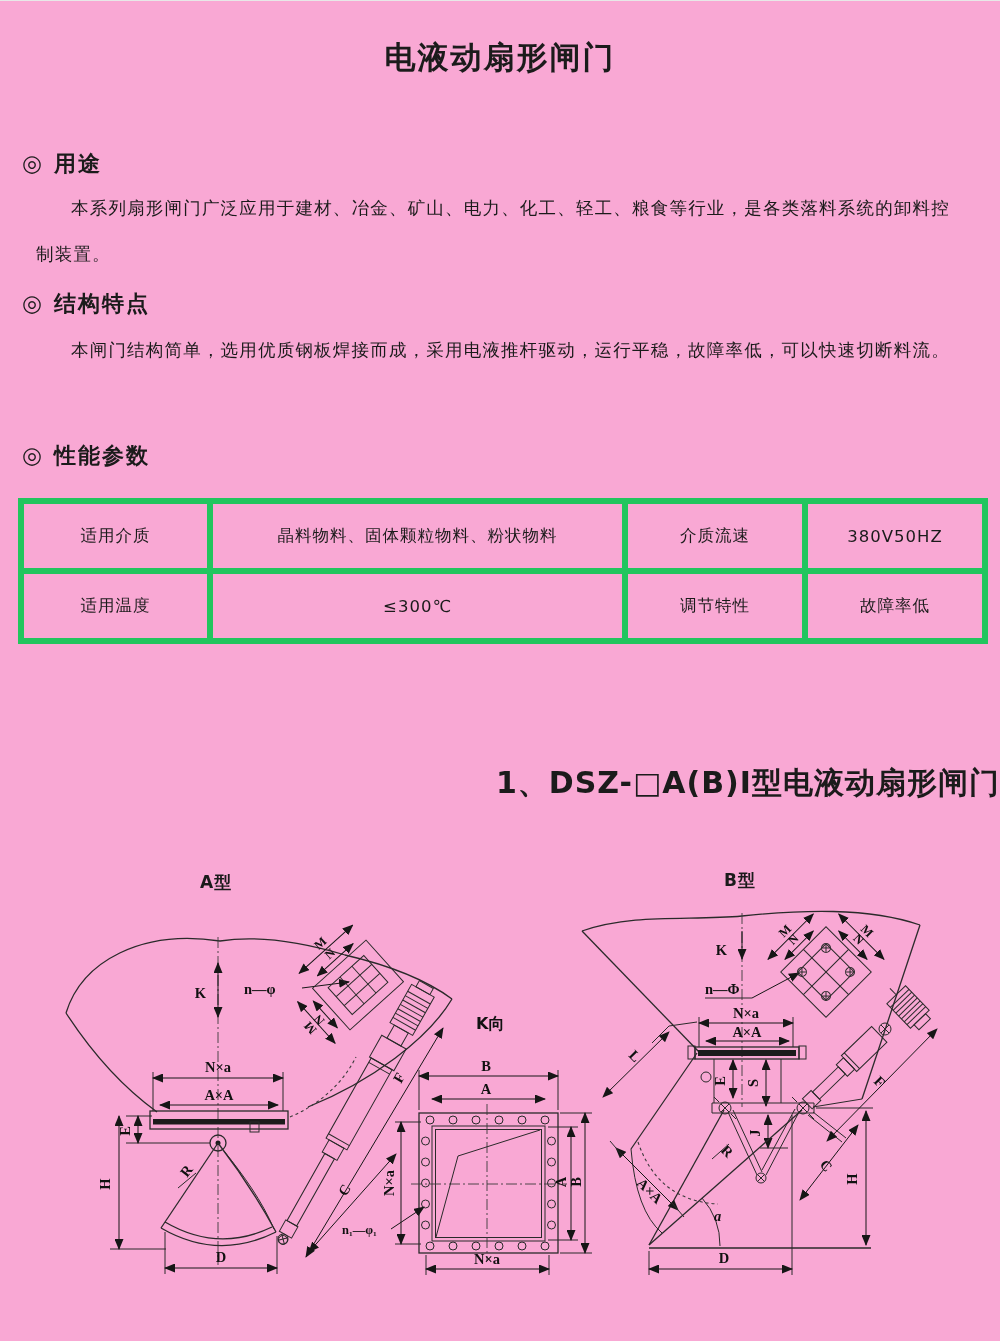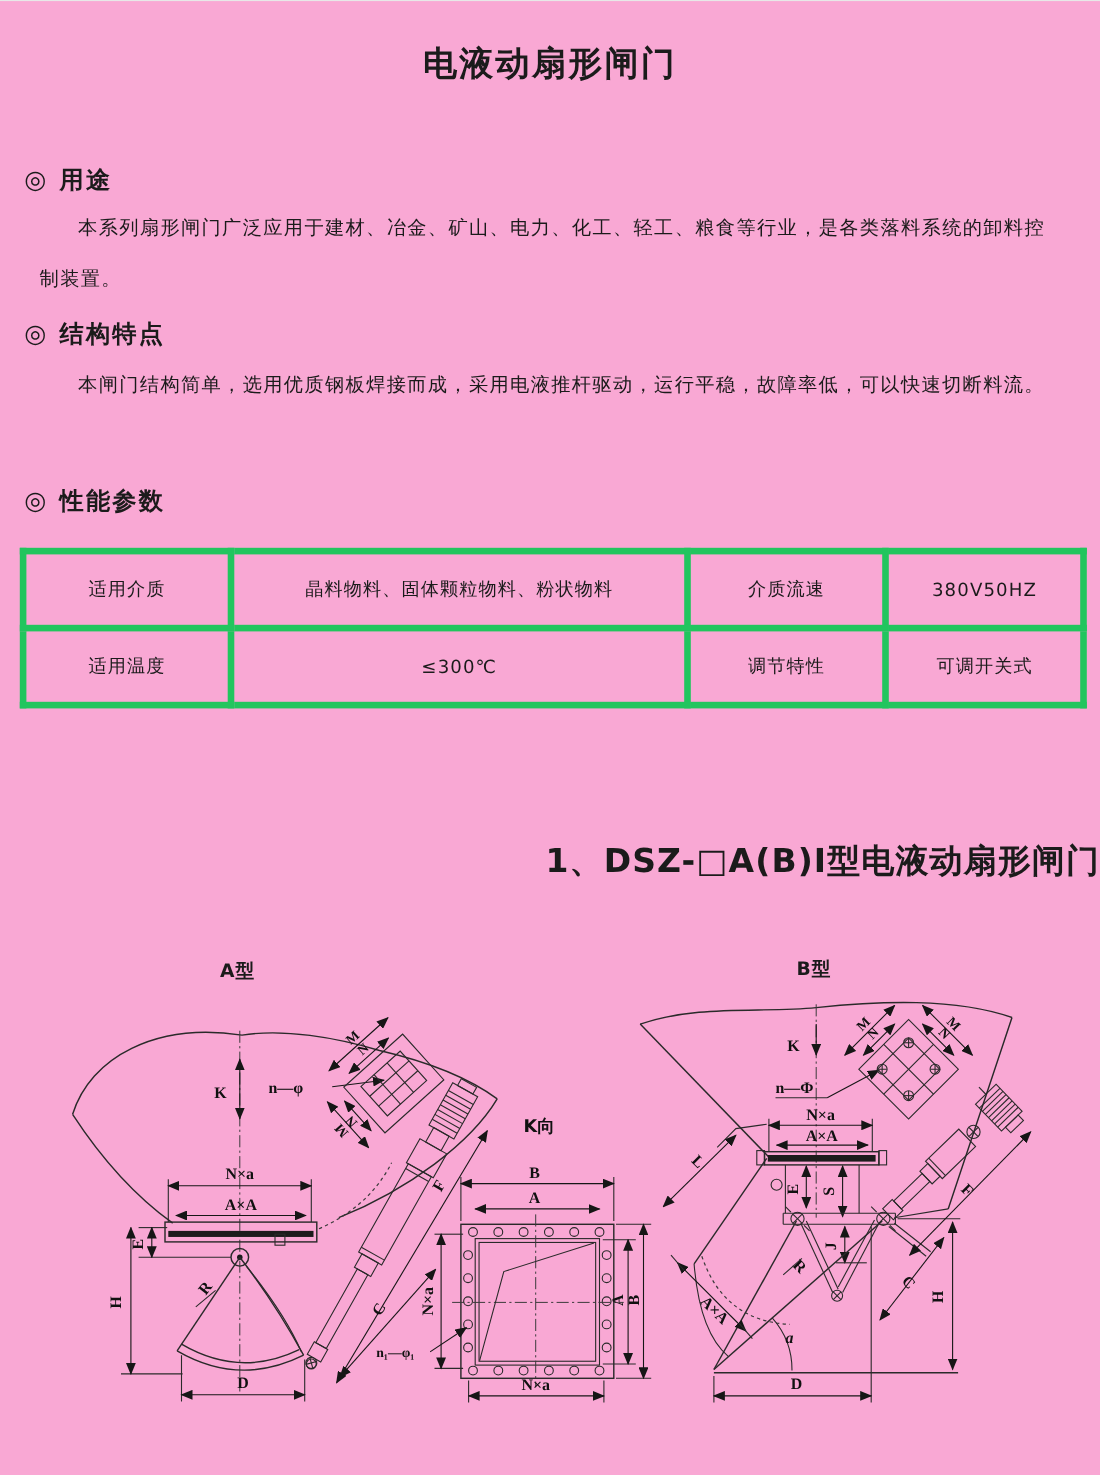--- a/index.html
+++ b/index.html
@@ -59,21 +59,21 @@
         <tr>
       <td>适用介质</td>
       <td>晶料物料、固体颗粒物料、粉状物料</td>
       <td>介质流速</td>
       <td>380V50HZ</td>
     </tr>
     <tr>
       <td>适用温度</td>
       <td>≤300℃</td>
       <td>调节特性</td>
-      <td>可调开关式</td>
+      <td>故障率低</td>
     </tr>
   </tbody>
     </table>
 
   <div class="abs model-title">1、DSZ-□A(B)Ⅰ型电液动扇形闸门</div>
 
   <div class="abs fig-label" style="left:200px;top:870px;">A型</div>
   <div class="abs fig-label" style="left:724px;top:868px;">B型</div>
 
   <svg width="1000" height="441" viewBox="0 0 1000 441">

